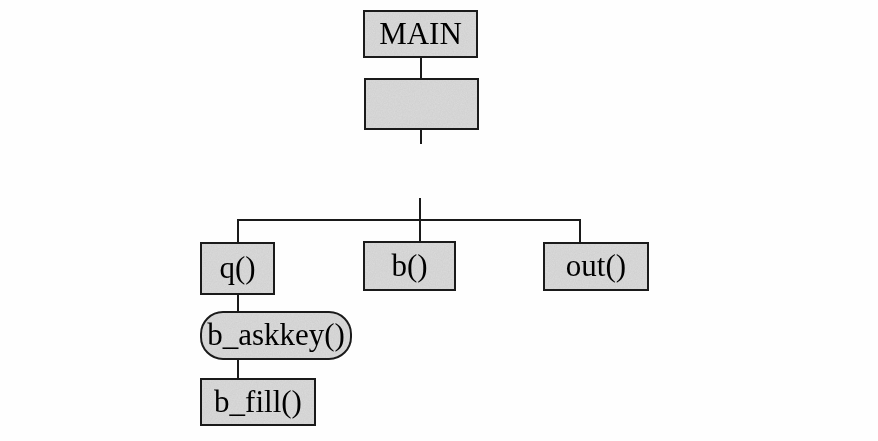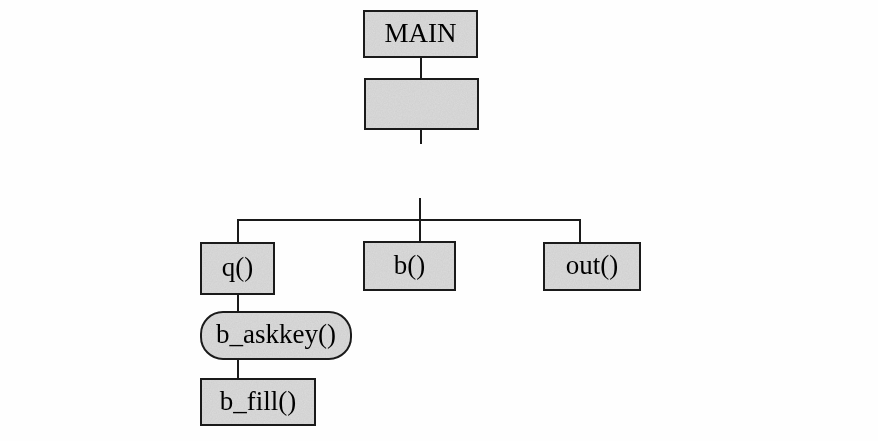--- a/index.html
+++ b/index.html
@@ -24,21 +24,21 @@
     background:var(--box-fill);
     border:2px solid var(--box-border);
     display:flex;
     align-items:center;
     justify-content:center;
     overflow:hidden;
   }
   .node .label{
     position:relative;
     z-index:2;
-    font-size:27px;
+    font-size:31px;
     color:var(--text);
     white-space:nowrap;
     line-height:1;
     padding-bottom:2px;
   }
   .noise{
     position:absolute;
     inset:0;
     width:100%;
     height:100%;
@@ -47,21 +47,21 @@
     pointer-events:none;
   }
   .line{position:absolute;background:var(--line);}
 
   
   .node-main    {left:363px;top:10px; width:115px;height:48px;}
   .node-menu    {left:364px;top:78px; width:115px;height:52px;}
   .node-bp      {left:363px;top:144px;width:114px;height:54px;}
   .node-q       {left:200px;top:242px;width:75px; height:53px;}
   .node-b       {left:363px;top:241px;width:93px; height:50px;}
-  .node-out     {left:543px;top:242px;width:98px; height:49px;}
+  .node-out     {left:543px;top:242px;width:106px; height:49px;}
   .node-baskkey {left:200px;top:311px;width:152px;height:49px;border-radius:23px;}
   .node-bfill   {left:200px;top:378px;width:116px;height:48px;}
 
   
   .l-main-menu   {left:420px;top:58px; width:2px;height:20px;}
   .l-menu-bp     {left:420px;top:130px;width:2px;height:14px;}
   .l-bp-stub     {left:419px;top:198px;width:2px;height:22px;}
   .l-branch      {left:237px;top:219px;width:344px;height:2px;}
   .l-drop-q      {left:237px;top:220px;width:2px;height:22px;}
   .l-drop-b      {left:419px;top:220px;width:2px;height:21px;}

